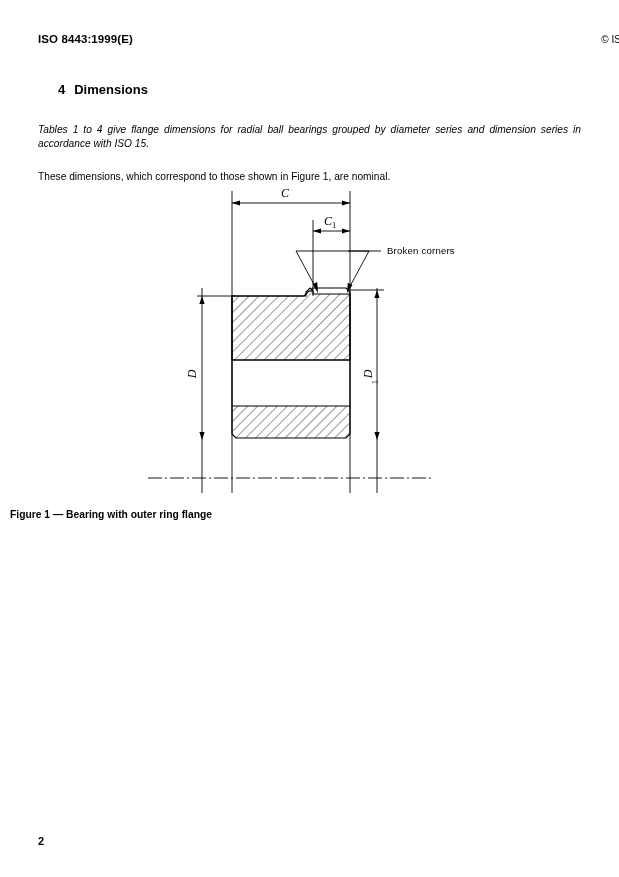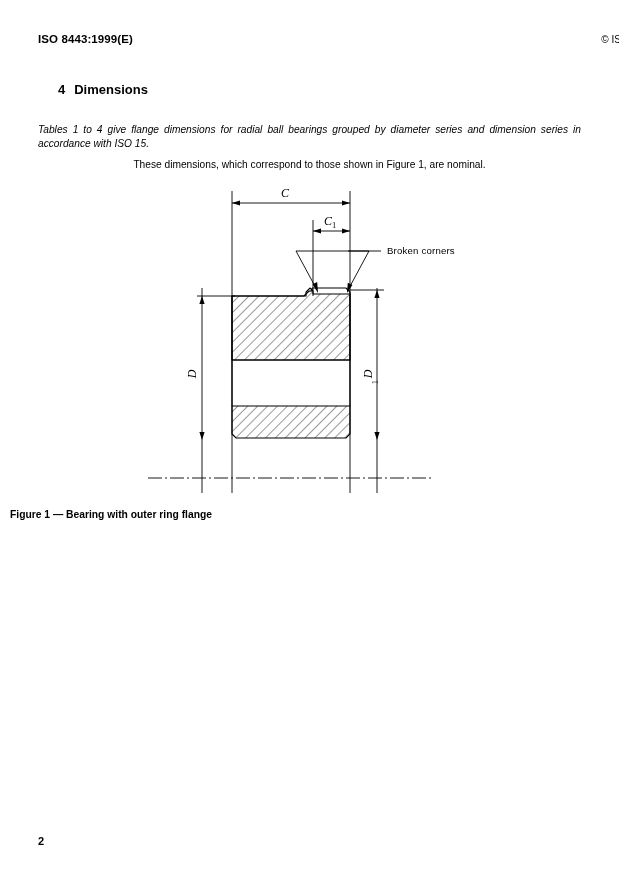--- a/index.html
+++ b/index.html
@@ -57,21 +57,21 @@
   
   .para {
     position: absolute;
     left: 38px;
     width: 543px;
     font-size: 10.2px;
     line-height: 14px;
     text-align: justify;
   }
   .para-1 { top: 113px; font-style: italic; }
-  .para-2 { top: 148px; text-align: center; }
+  .para-2 { top: 160px; text-align: left; }
 
   
   .figure-wrap {
     position: absolute;
     left: 0;
     top: 178px;
     width: 619px;
   }
   .figure-svg {
     display: block;

